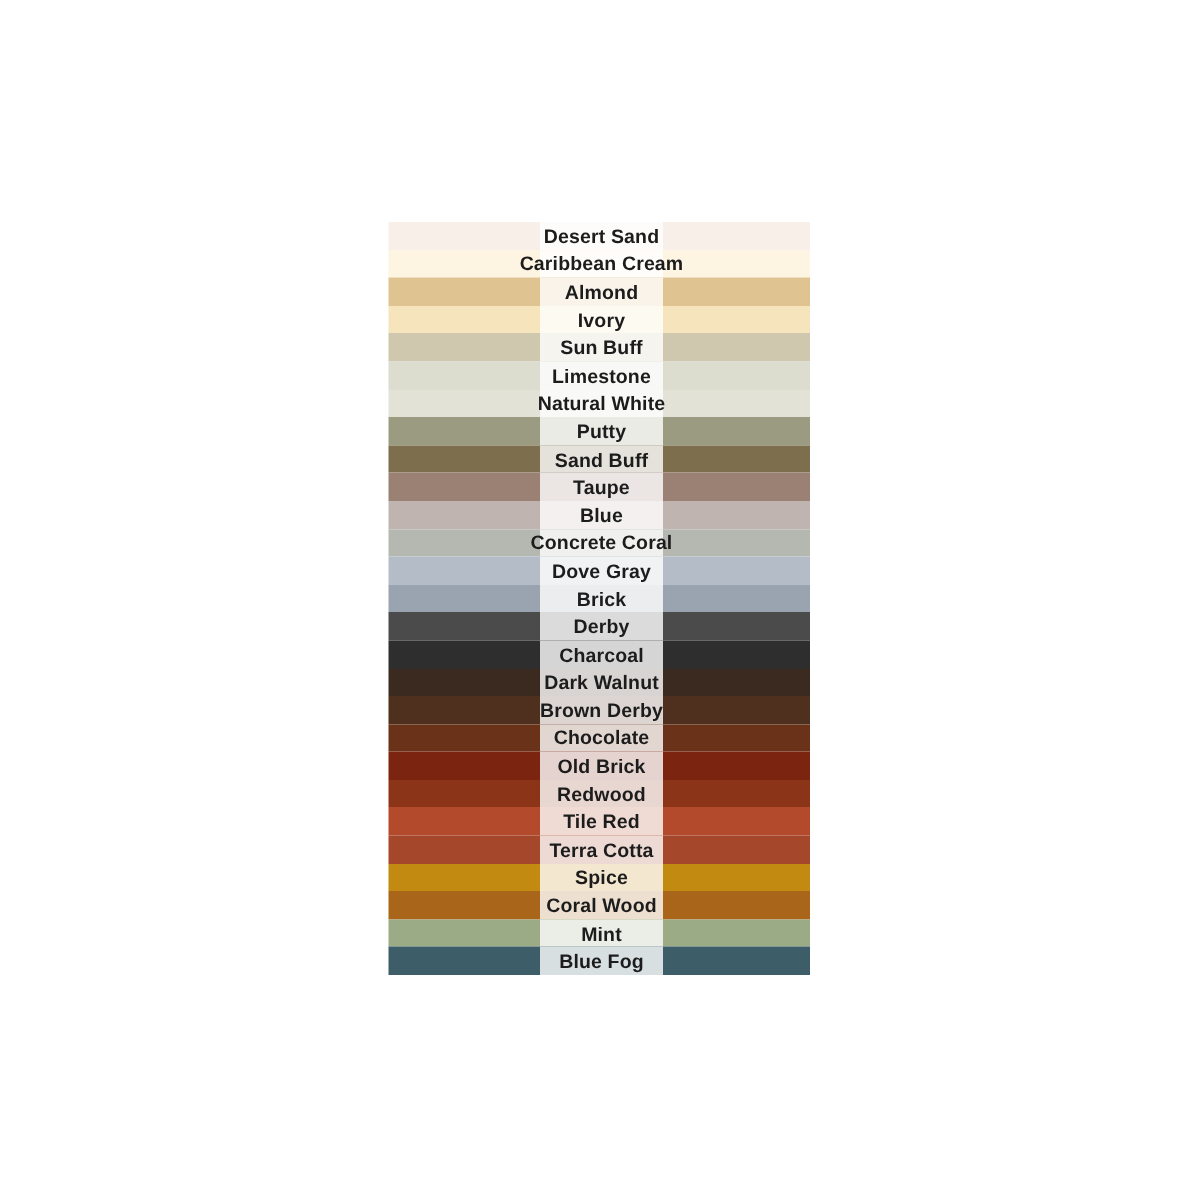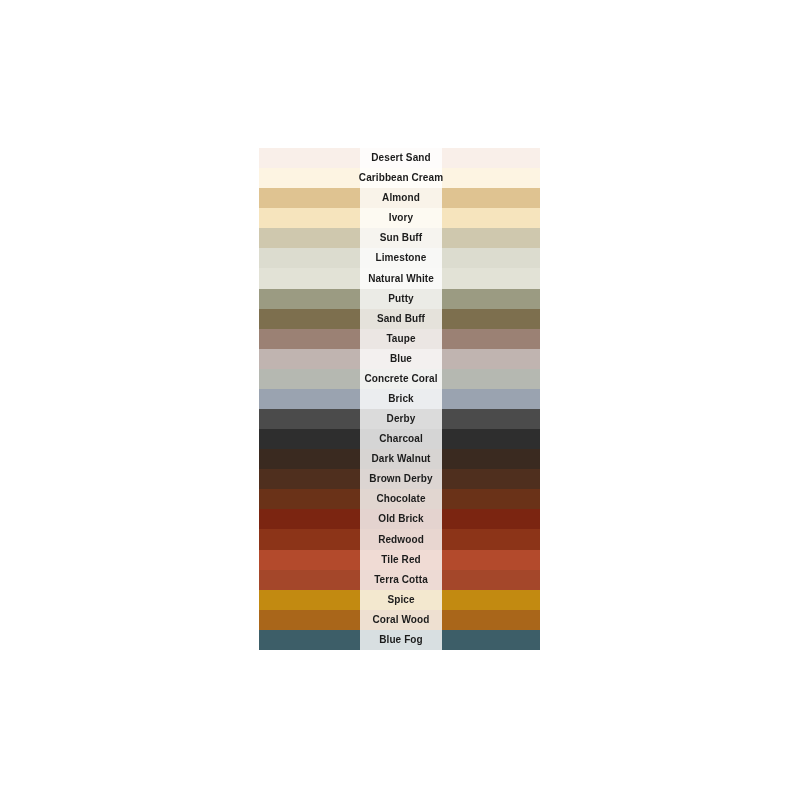--- a/index.html
+++ b/index.html
@@ -52,21 +52,21 @@
     background: rgba(255,255,255,0.80);
     display: flex;
     align-items: center;
     justify-content: center;
     pointer-events: none;
   }
   .swatch-label {
     position: relative;
     z-index: 3;
     font-family: "Liberation Sans", sans-serif;
-    font-size: 10px;
+    font-size: 13px;
     font-weight: bold;
     color: #1c1c1c;
     letter-spacing: 0.1px;
     white-space: nowrap;
     text-align: center;
     line-height: 1;
   }
 </style>
 </head>
 <body>
@@ -139,20 +139,26 @@
           <span class="swatch-label">Blue</span>
         </div>
       </div>
       <div class="swatch-row">
         <div class="swatch-fill" style="background-color: rgb(181, 184, 177);"></div>
         <div class="swatch-label-col">
           <span class="swatch-label">Concrete Coral</span>
         </div>
       </div>
       <div class="swatch-row">
+        <div class="swatch-fill" style="background-color: rgb(180, 189, 199);"></div>
+        <div class="swatch-label-col">
+          <span class="swatch-label">Dove Gray</span>
+        </div>
+      </div>
+      <div class="swatch-row">
         <div class="swatch-fill" style="background-color: rgb(154, 163, 176);"></div>
         <div class="swatch-label-col">
           <span class="swatch-label">Brick</span>
         </div>
       </div>
       <div class="swatch-row">
         <div class="swatch-fill" style="background-color: rgb(75, 75, 75);"></div>
         <div class="swatch-label-col">
           <span class="swatch-label">Derby</span>
         </div>
@@ -208,20 +214,26 @@
       <div class="swatch-row">
         <div class="swatch-fill" style="background-color: rgb(194, 138, 17);"></div>
         <div class="swatch-label-col">
           <span class="swatch-label">Spice</span>
         </div>
       </div>
       <div class="swatch-row">
         <div class="swatch-fill" style="background-color: rgb(169, 102, 26);"></div>
         <div class="swatch-label-col">
           <span class="swatch-label">Coral Wood</span>
+        </div>
+      </div>
+      <div class="swatch-row">
+        <div class="swatch-fill" style="background-color: rgb(154, 171, 133);"></div>
+        <div class="swatch-label-col">
+          <span class="swatch-label">Mint</span>
         </div>
       </div>
       <div class="swatch-row">
         <div class="swatch-fill" style="background-color: rgb(61, 94, 104);"></div>
         <div class="swatch-label-col">
           <span class="swatch-label">Blue Fog</span>
         </div>
       </div>
     </div>
 </div>

